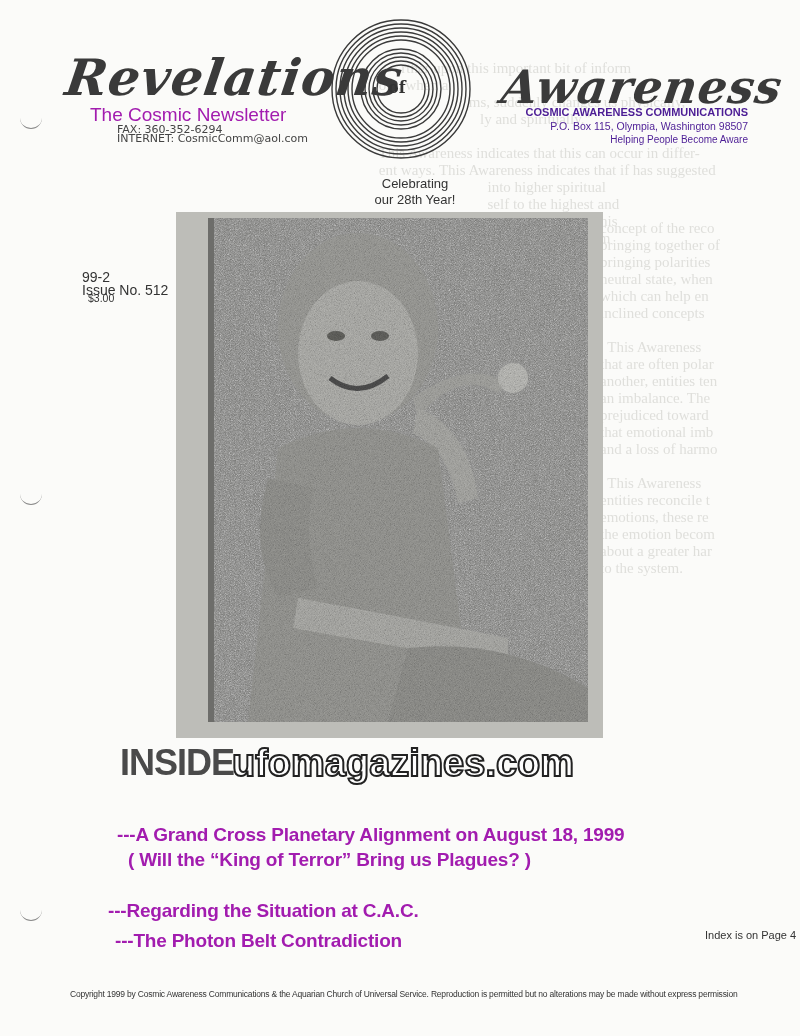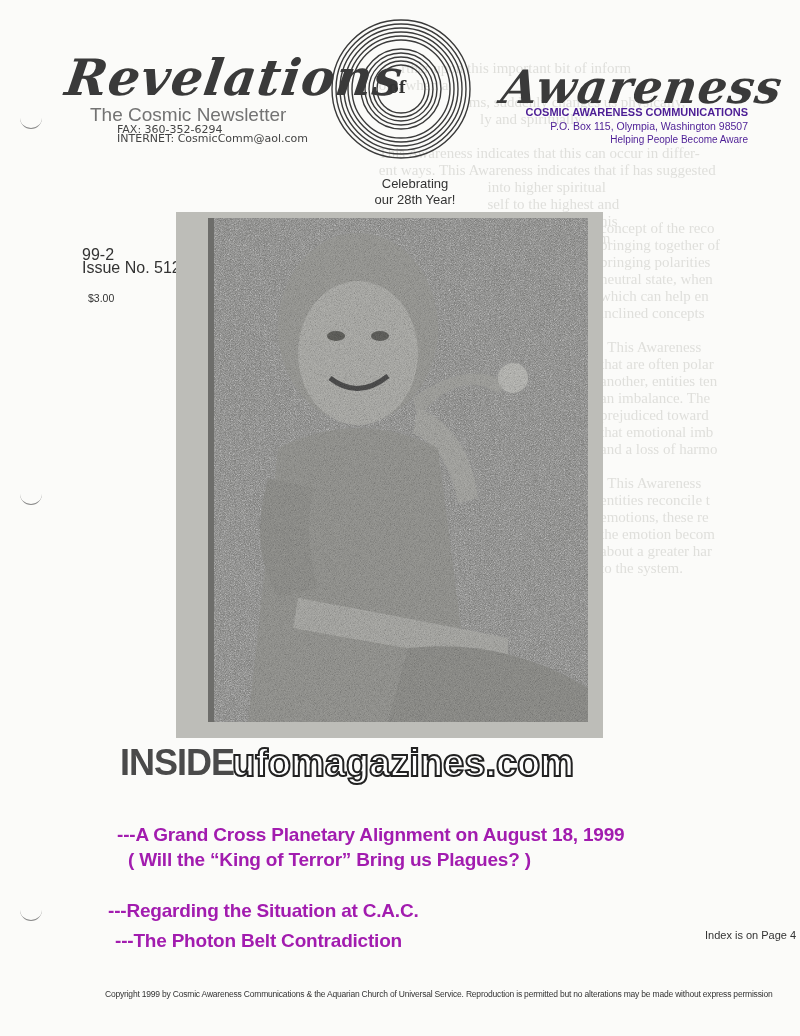--- a/index.html
+++ b/index.html
@@ -3,43 +3,43 @@
 <meta charset="utf-8">
 <style>
   html,body{margin:0;padding:0;}
   body{width:800px;height:1036px;position:relative;overflow:hidden;background:#fbfbf9;font-family:"Liberation Sans",sans-serif;color:#2a2a2a;}
   .abs{position:absolute;}
   .bleed{position:absolute;color:#c9c9c4;font-family:"Liberation Serif",serif;font-size:15px;line-height:17px;white-space:pre;opacity:.55;}
   .punch{position:absolute;left:20px;width:22px;height:12px;border-bottom:1.5px solid #8a8a8a;border-radius:0 0 14px 14px;}
   .script{font-family:"DejaVu Serif",serif;font-style:italic;font-weight:bold;color:#3a3a3a;letter-spacing:1px;}
   #title-left{left:66px;top:48px;font-size:50px;transform:skewX(-8deg);}
   #title-right{left:502px;top:60px;font-size:46px;transform:skewX(-8deg);}
-  #subtitle{left:90px;top:104px;font-size:19px;color:#737373;}
+  #subtitle{left:90px;top:104px;font-size:19px;color:#a21caf;}
   #fax{left:117px;top:125px;font-size:11px;line-height:9px;color:#444;font-family:"DejaVu Sans",sans-serif;}
   #rings{left:330px;top:18px;width:142px;height:142px;}
   #of-word{left:388px;top:78px;font-family:"DejaVu Serif",serif;font-size:16px;font-weight:bold;color:#333;}
   #celebrate{left:360px;top:176px;width:110px;text-align:center;font-size:13px;line-height:16px;color:#333;}
   #org{left:508px;top:106px;width:240px;text-align:right;color:#4c1d95;}
   #org .o1{font-size:11px;font-weight:bold;}
   #org .o2{font-size:10.5px;margin-top:2px;}
   #org .o3{font-size:10px;margin-top:2px;}
-  #issue{left:82px;top:248px;font-size:16px;line-height:13px;color:#333;}
+  #issue{left:82px;top:271px;font-size:14px;line-height:13px;color:#333;}
   #price{left:88px;top:292px;font-size:10.5px;color:#333;}
   #photo-frame{left:176px;top:212px;width:427px;height:526px;background:#bdbdb8;}
   #photo{left:208px;top:218px;width:380px;height:504px;background:#6f6f6c;overflow:hidden;}
   #photo svg{display:block;}
   #inside{left:120px;top:742px;font-size:36px;font-weight:bold;color:#4a4a4a;letter-spacing:-1px;}
   #watermark{left:232px;top:742px;font-size:38px;font-weight:bold;color:#fff;-webkit-text-stroke:2px #222;letter-spacing:0px;}
   .head{position:absolute;font-weight:bold;color:#a21caf;font-size:19px;letter-spacing:-0.2px;}
   #h1{left:117px;top:824px;}
   #h1b{left:128px;top:849px;}
   #h2{left:108px;top:900px;}
   #h3{left:115px;top:930px;}
   #index{left:705px;top:929px;font-size:11px;color:#333;}
-  #copyright{left:70px;top:989px;font-size:8.5px;color:#333;white-space:nowrap;letter-spacing:-0.2px;margin-left:35px;}
+  #copyright{left:70px;top:989px;font-size:8.5px;color:#333;white-space:nowrap;letter-spacing:-0.2px;}
 </style>
 </head>
 <body>
 
 <div class="bleed" style="left:330px;top:60px;">                   rther upon this important bit of inform
              ore, when a
                                      ms, suddenly changes us physically,
                                         ly and spiritually."
 
              This Awareness indicates that this can occur in differ-

